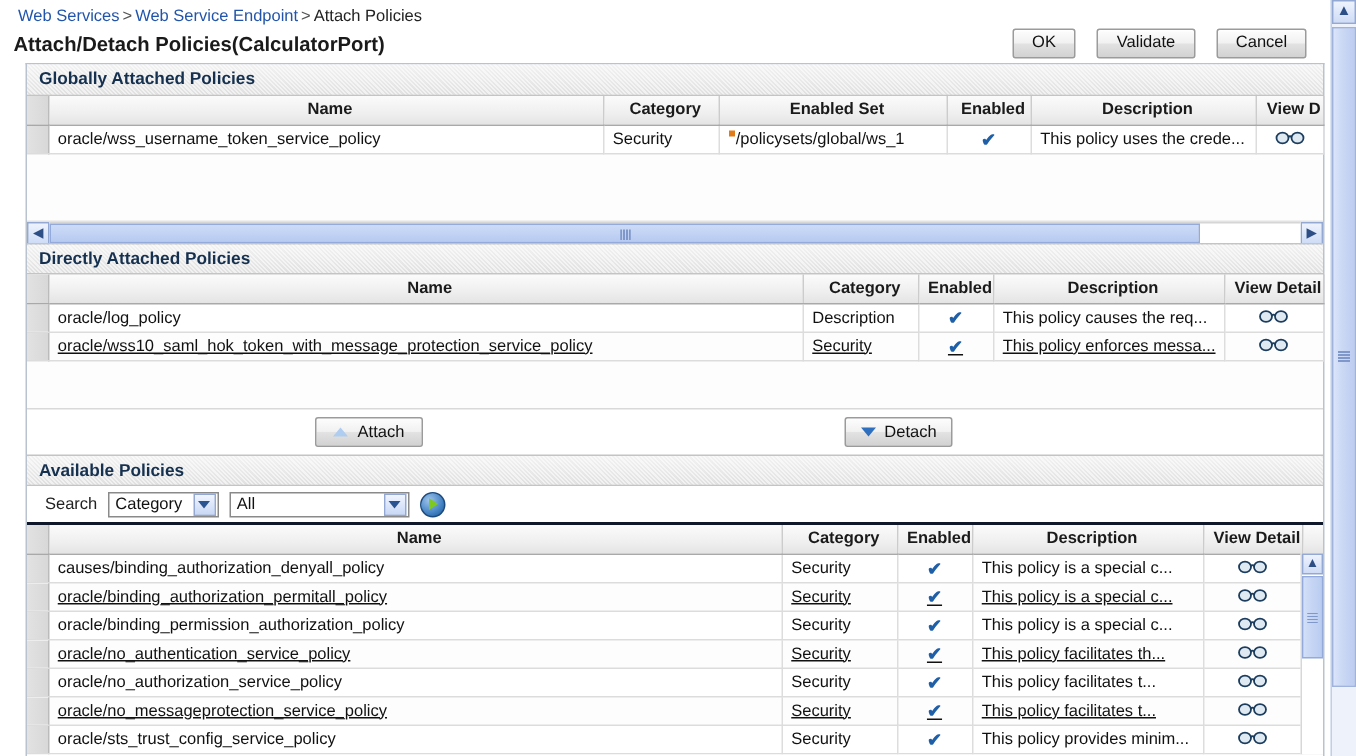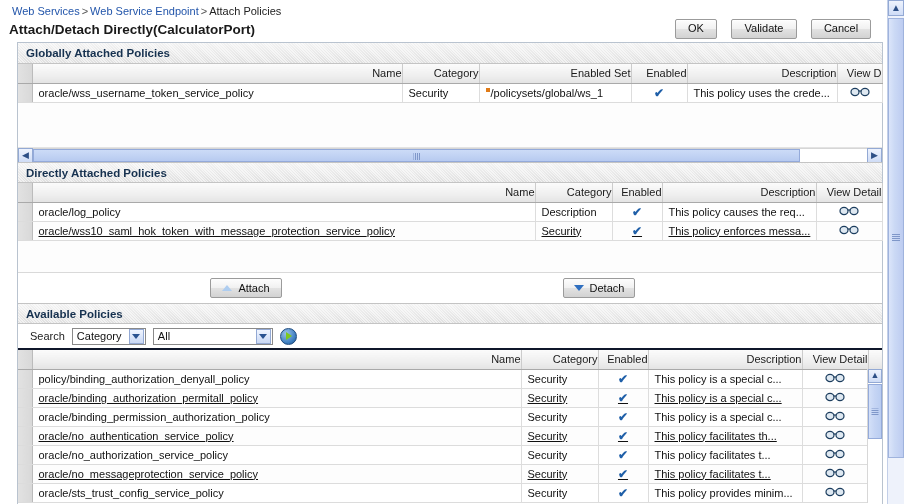--- a/index.html
+++ b/index.html
@@ -118,22 +118,22 @@
   .sec-head span { position: relative; z-index: 2; }
 
   
   .tbl {
     width: 100%;
     border-collapse: collapse;
     table-layout: fixed;
     font-size: 11px;
   }
   .tbl th {
-    font-weight: normal;
-    text-align: right;
+    font-weight: bold;
+    text-align: center;
     height: 19px;
     padding: 0 0 0 6px;
     color: #1a1a1a;
     background: linear-gradient(to bottom, #fbfbfb 0%, #efefef 60%, #e4e4e4 100%);
     border-right: 1px solid #cccccc;
     border-bottom: 1px solid #a9a9a9;
     white-space: nowrap;
     overflow: hidden;
     box-sizing: border-box;
   }
@@ -414,21 +414,21 @@
 </style>
 </head>
 <body>
 
 <div id="page">
 
   <div class="breadcrumb">
     <a href="#">Web Services</a><span class="sep">&gt;</span><a href="#">Web Service Endpoint</a><span class="sep">&gt;</span><span class="cur">Attach Policies</span>
   </div>
 
-  <div class="page-title">Attach/Detach Directly(CalculatorPort)</div>
+  <div class="page-title">Attach/Detach Policies(CalculatorPort)</div>
 
   <div class="top-buttons">
     <div class="btn btn-ok">OK</div>
     <div class="btn btn-validate">Validate</div>
     <div class="btn btn-cancel">Cancel</div>
   </div>
 
   <div class="content-panel">
 
     <div class="sec-head">
@@ -606,21 +606,21 @@
             <th>Category</th>
             <th>Enabled</th>
             <th>Description</th>
             <th>View Detail</th>
             <th></th>
           </tr>
         </thead>
         <tbody>
           <tr>
             <td class="sel"></td>
-            <td>policy/binding_authorization_denyall_policy</td>
+            <td>causes/binding_authorization_denyall_policy</td>
             <td>Security</td>
             <td class="c"><span class="check">✔</span></td>
             <td>This policy is a special c...</td>
             <td class="c"><span class="glasses"><svg width="20" height="11" viewBox="0 0 20 11">
                     <ellipse cx="5" cy="6" rx="4" ry="3.6" fill="#dfe9f2" stroke="#1c3d5e" stroke-width="1.2"></ellipse>
                     <ellipse cx="15" cy="6" rx="4" ry="3.6" fill="#dfe9f2" stroke="#1c3d5e" stroke-width="1.2"></ellipse>
                     <path d="M9 5.5 q1 -1.4 2 0" fill="none" stroke="#1c3d5e" stroke-width="1.2"></path>
                   </svg></span></td>
             <td style="border-right:none"></td>
           </tr>

